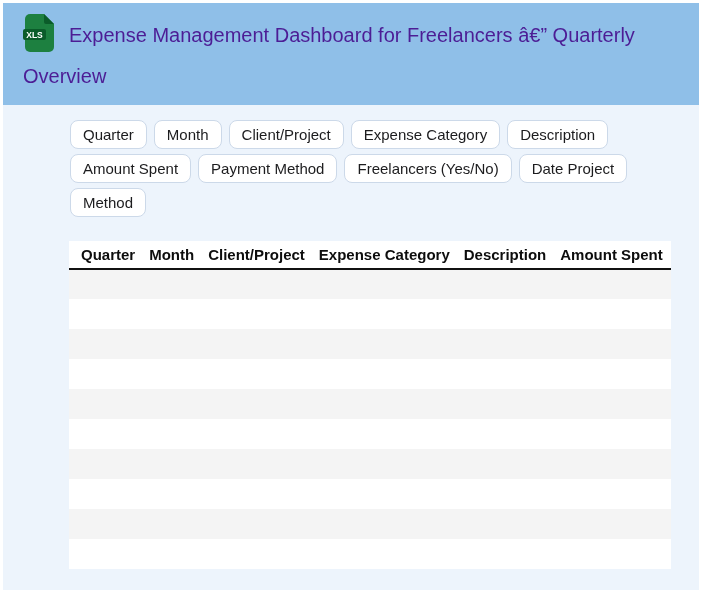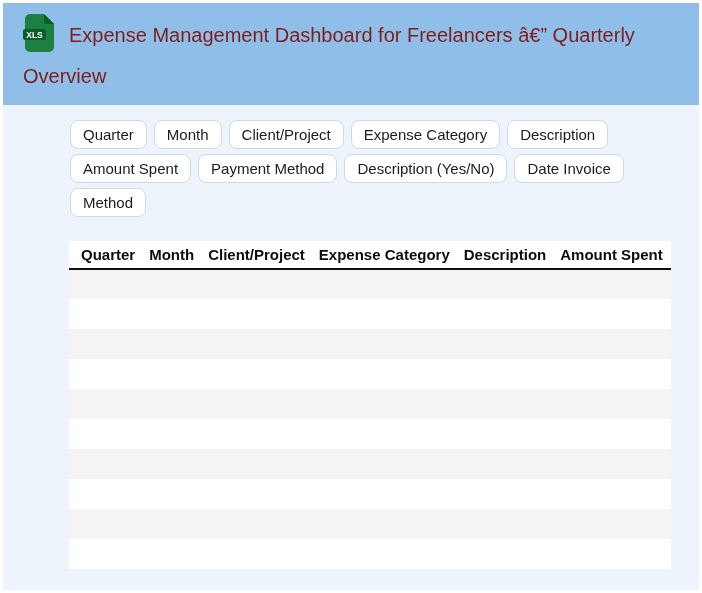--- a/index.html
+++ b/index.html
@@ -1,20 +1,20 @@
 <!DOCTYPE html>
 <html><head>
 <meta charset="utf-8">
 <style>
   html,body{margin:0;padding:0;background:#ffffff;font-family:"Liberation Sans",sans-serif;}
   .page{width:702px;height:593px;box-sizing:border-box;background:#ffffff;padding:3px;position:relative;overflow:hidden;}
   .canvas{width:100%;height:100%;background:#edf4fc;overflow:hidden;}
 
   
-  .header{background:#8fbfe8;color:#7f1d1d;padding:11px 20px 13px 20px;font-size:20px;line-height:31px;font-weight:400;}
+  .header{background:#8fbfe8;color:#4c1d95;padding:11px 20px 13px 20px;font-size:20px;line-height:31px;font-weight:400;}
   .file-icon{display:inline-block;vertical-align:-10px;margin-right:15px;}
 
   
   .chips{display:flex;flex-wrap:wrap;gap:5px 7px;margin:15px 14px 0 67px;}
   .chip{background:#ffffff;border:1px solid #ccd9e9;border-radius:8px;padding:4px 12px;
         font-size:15px;line-height:19px;color:#1c1c1e;font-family:"Liberation Sans",sans-serif;
         cursor:pointer;white-space:nowrap;}
 
   
   .table-wrap{margin:24px 0 0 66px;width:602px;overflow:hidden;background:#ffffff;}
@@ -45,22 +45,22 @@
     </div>
 
     <div class="chips">
         <button class="chip">Quarter</button>
         <button class="chip">Month</button>
         <button class="chip">Client/Project</button>
         <button class="chip">Expense Category</button>
         <button class="chip">Description</button>
         <button class="chip">Amount Spent</button>
         <button class="chip">Payment Method</button>
-        <button class="chip">Description (Yes/No)</button>
-        <button class="chip">Date Invoice</button>
+        <button class="chip">Freelancers (Yes/No)</button>
+        <button class="chip">Date Project</button>
         <button class="chip">Method</button>
       </div>
 
     <div class="table-wrap">
       <table>
         <thead>
           <tr>
               <th>Quarter</th>
               <th>Month</th>
               <th>Client/Project</th>

